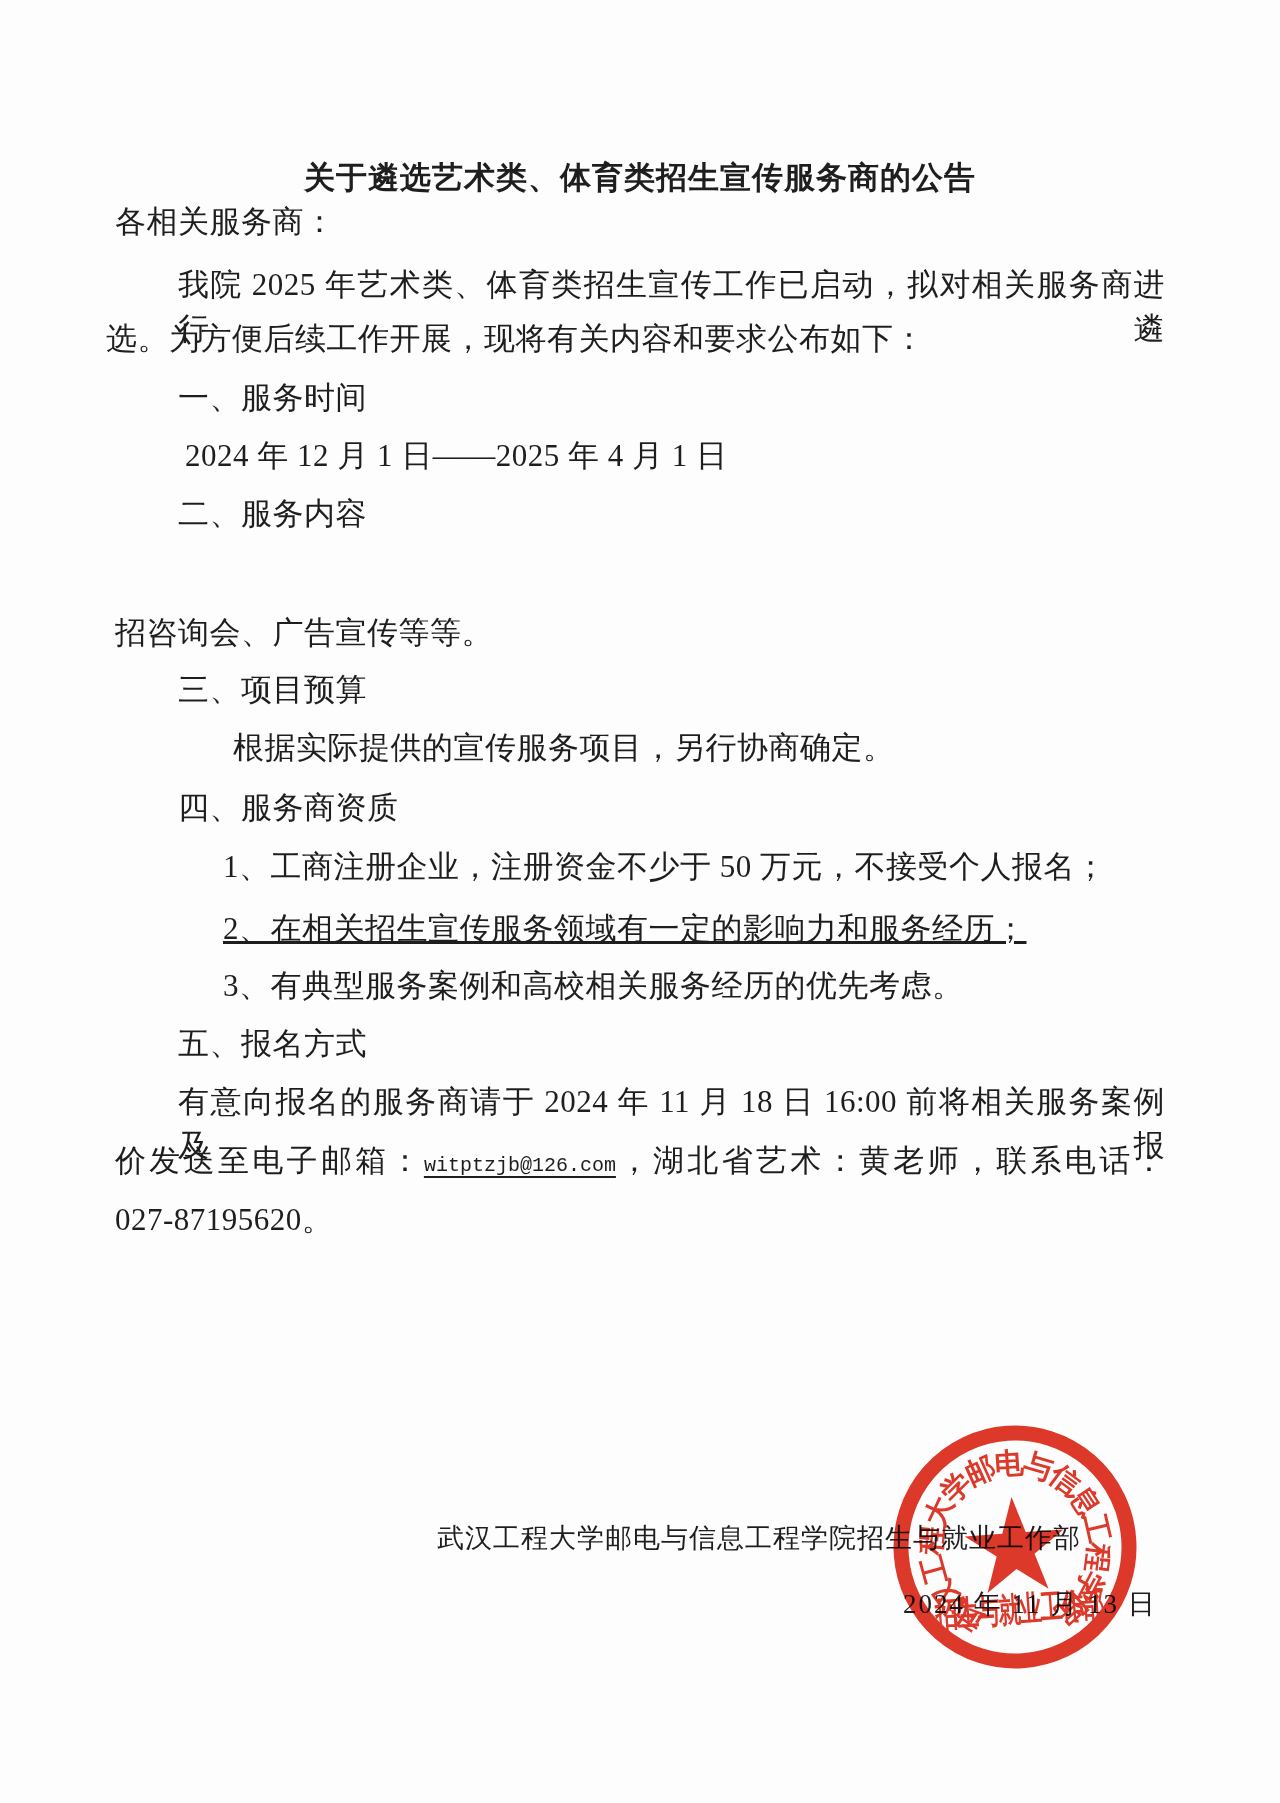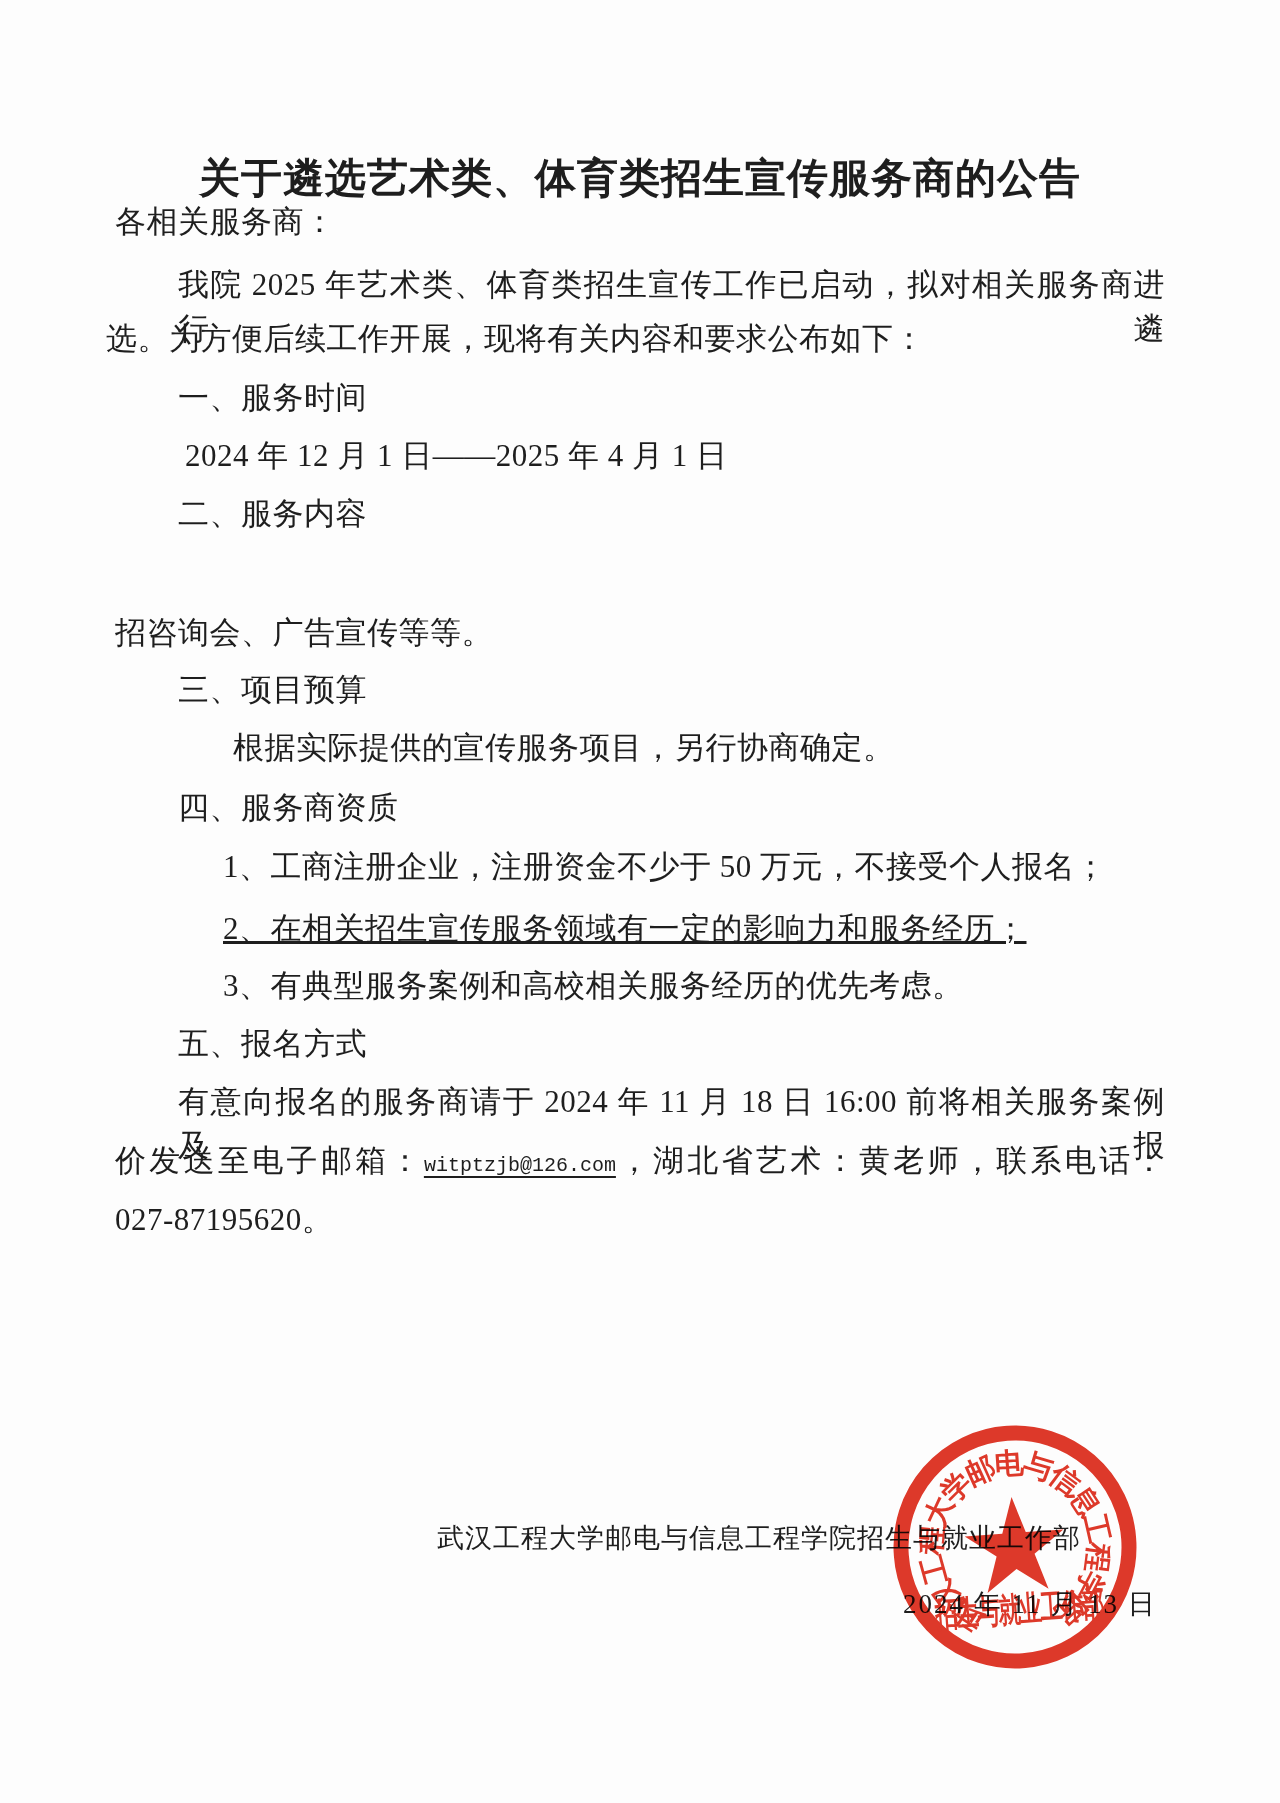--- a/index.html
+++ b/index.html
@@ -21,21 +21,21 @@
     white-space:nowrap;
   }
   .fill{
     white-space:normal;
     text-align:justify;
     text-align-last:justify;
   }
   .title{
     position:absolute;
     left:115px;width:1050px;top:150px;
-    font-size:41px;line-height:56px;
+    font-size:31px;line-height:56px;
     font-weight:bold;
     text-align:center;
     letter-spacing:1px;
     white-space:nowrap;
   }
   
   .l-salutation{left:115px;top:200px;}
   .l-p1a{left:178px;top:263px;width:987px;}
   .l-p1b{left:106px;top:317px;}
   .l-h1{left:178px;top:376px;}

